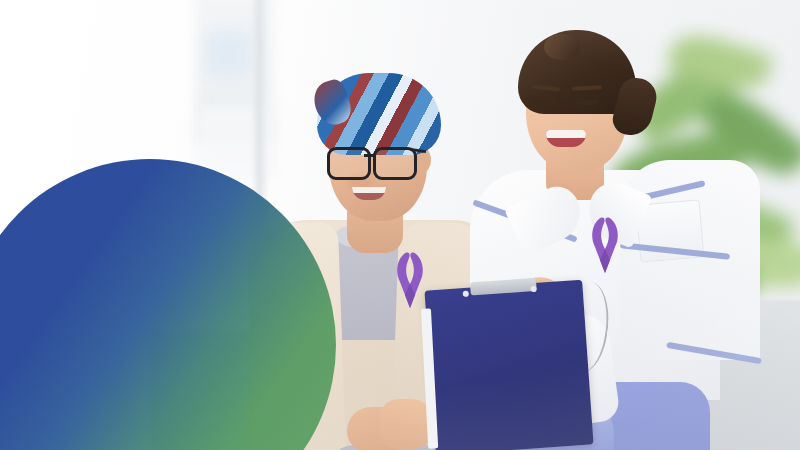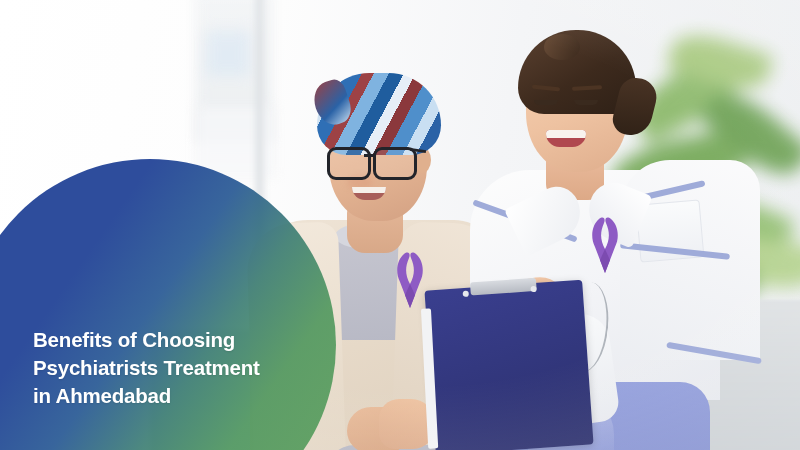--- a/index.html
+++ b/index.html
@@ -453,17 +453,14 @@
       <span class="clip-metal"></span>
       <span class="clip-screw-l"></span>
       <span class="clip-screw-r"></span>
     </div>
 
     <div class="photo-vignette"></div>
   </div>
 
   <div class="circle-solid"></div>
 
-  <h1 class="headline">Benefits of Choosing
-Psychiatrists Treatment
-in Ahmedabad</h1>
 
 </div>
 
 </body></html>

